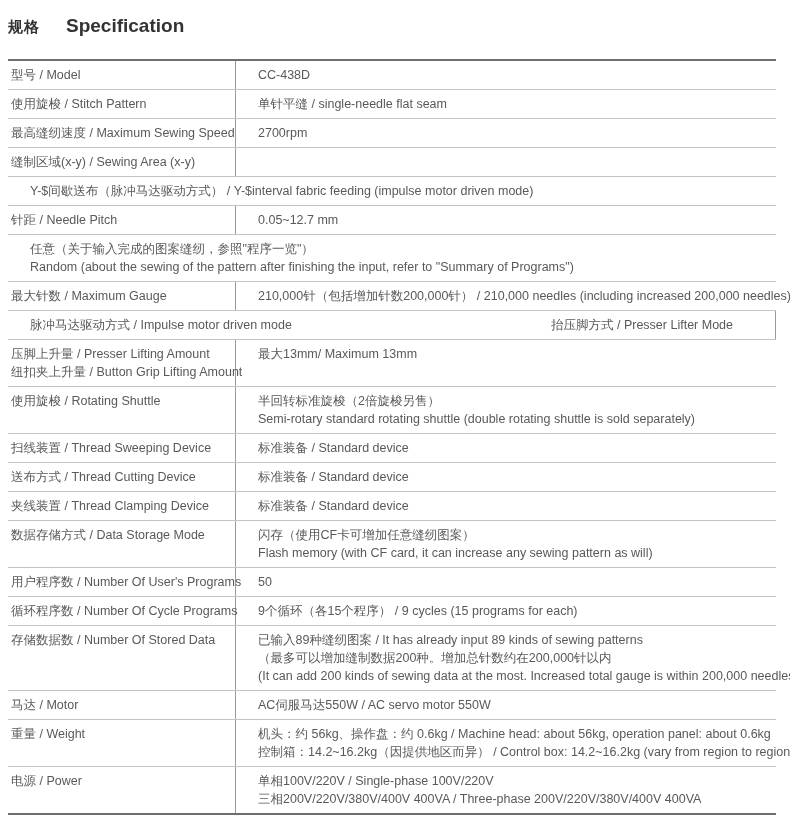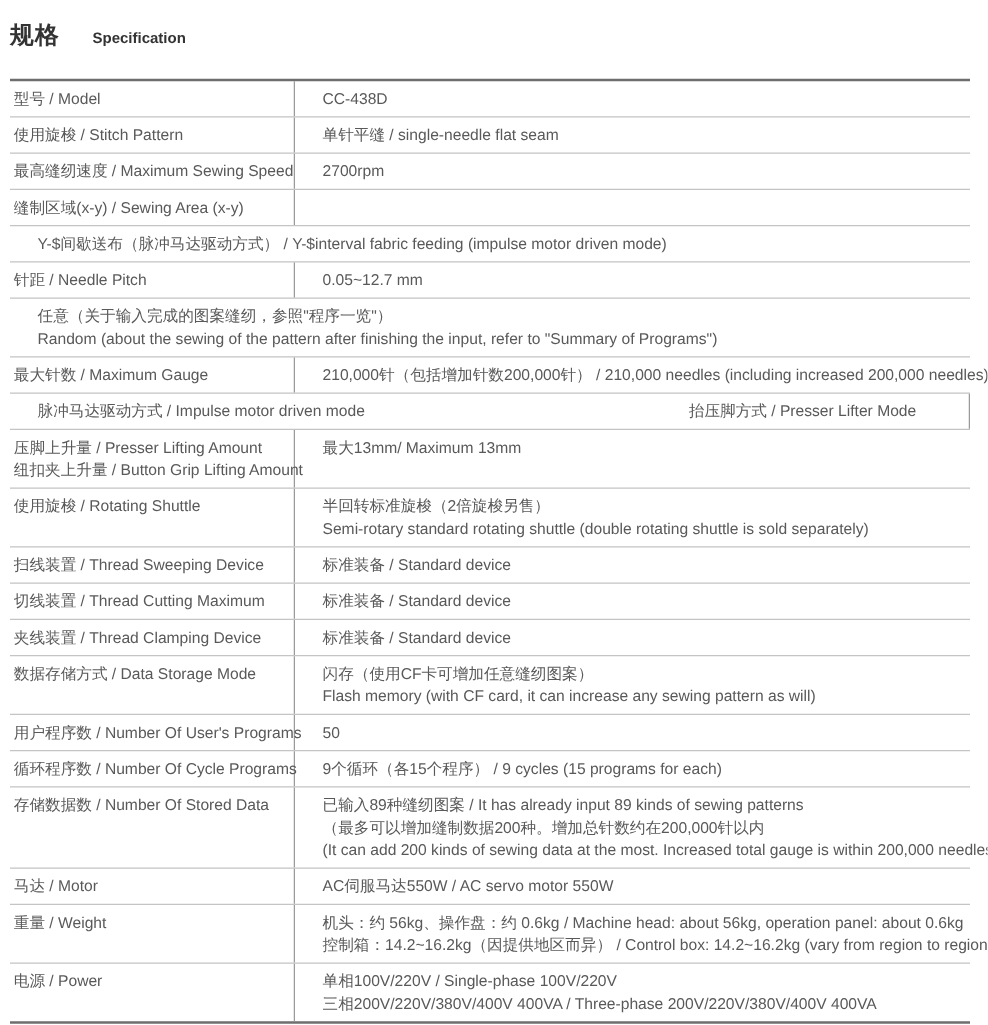--- a/index.html
+++ b/index.html
@@ -18,27 +18,27 @@
     color: var(--text);
     overflow: hidden;
   }
   .page { padding: 13px 14px 0 8px; }
   .page-title {
     display: flex;
     align-items: baseline;
     margin: 2px 0 22px 0;
   }
   .page-title .zh {
-    font-size: 19px;
+    font-size: 15px;
     font-weight: bold;
     color: var(--heading);
     letter-spacing: 1px;
   }
   .page-title .en {
-    font-size: 12px;
+    font-size: 19px;
     font-weight: bold;
     color: var(--heading);
     margin-left: 26px;
   }
   .spec-table {
     width: 768px;
     border-top: 2px solid var(--outer-border);
     border-bottom: 2px solid var(--outer-border);
   }
   .row {
@@ -164,21 +164,21 @@
       <div class="row">
         <div class="cell label">
           <div class="text-line">扫线装置 / Thread Sweeping Device</div>
         </div>
         <div class="cell value">
           <div class="text-line">标准装备  / Standard device</div>
         </div>
       </div>
       <div class="row">
         <div class="cell label">
-          <div class="text-line">切线装置 / Thread Cutting Maximum</div>
+          <div class="text-line">送布方式 / Thread Cutting Device</div>
         </div>
         <div class="cell value">
           <div class="text-line">标准装备  / Standard device</div>
         </div>
       </div>
       <div class="row">
         <div class="cell label">
           <div class="text-line">夹线装置 / Thread Clamping Device</div>
         </div>
         <div class="cell value">

